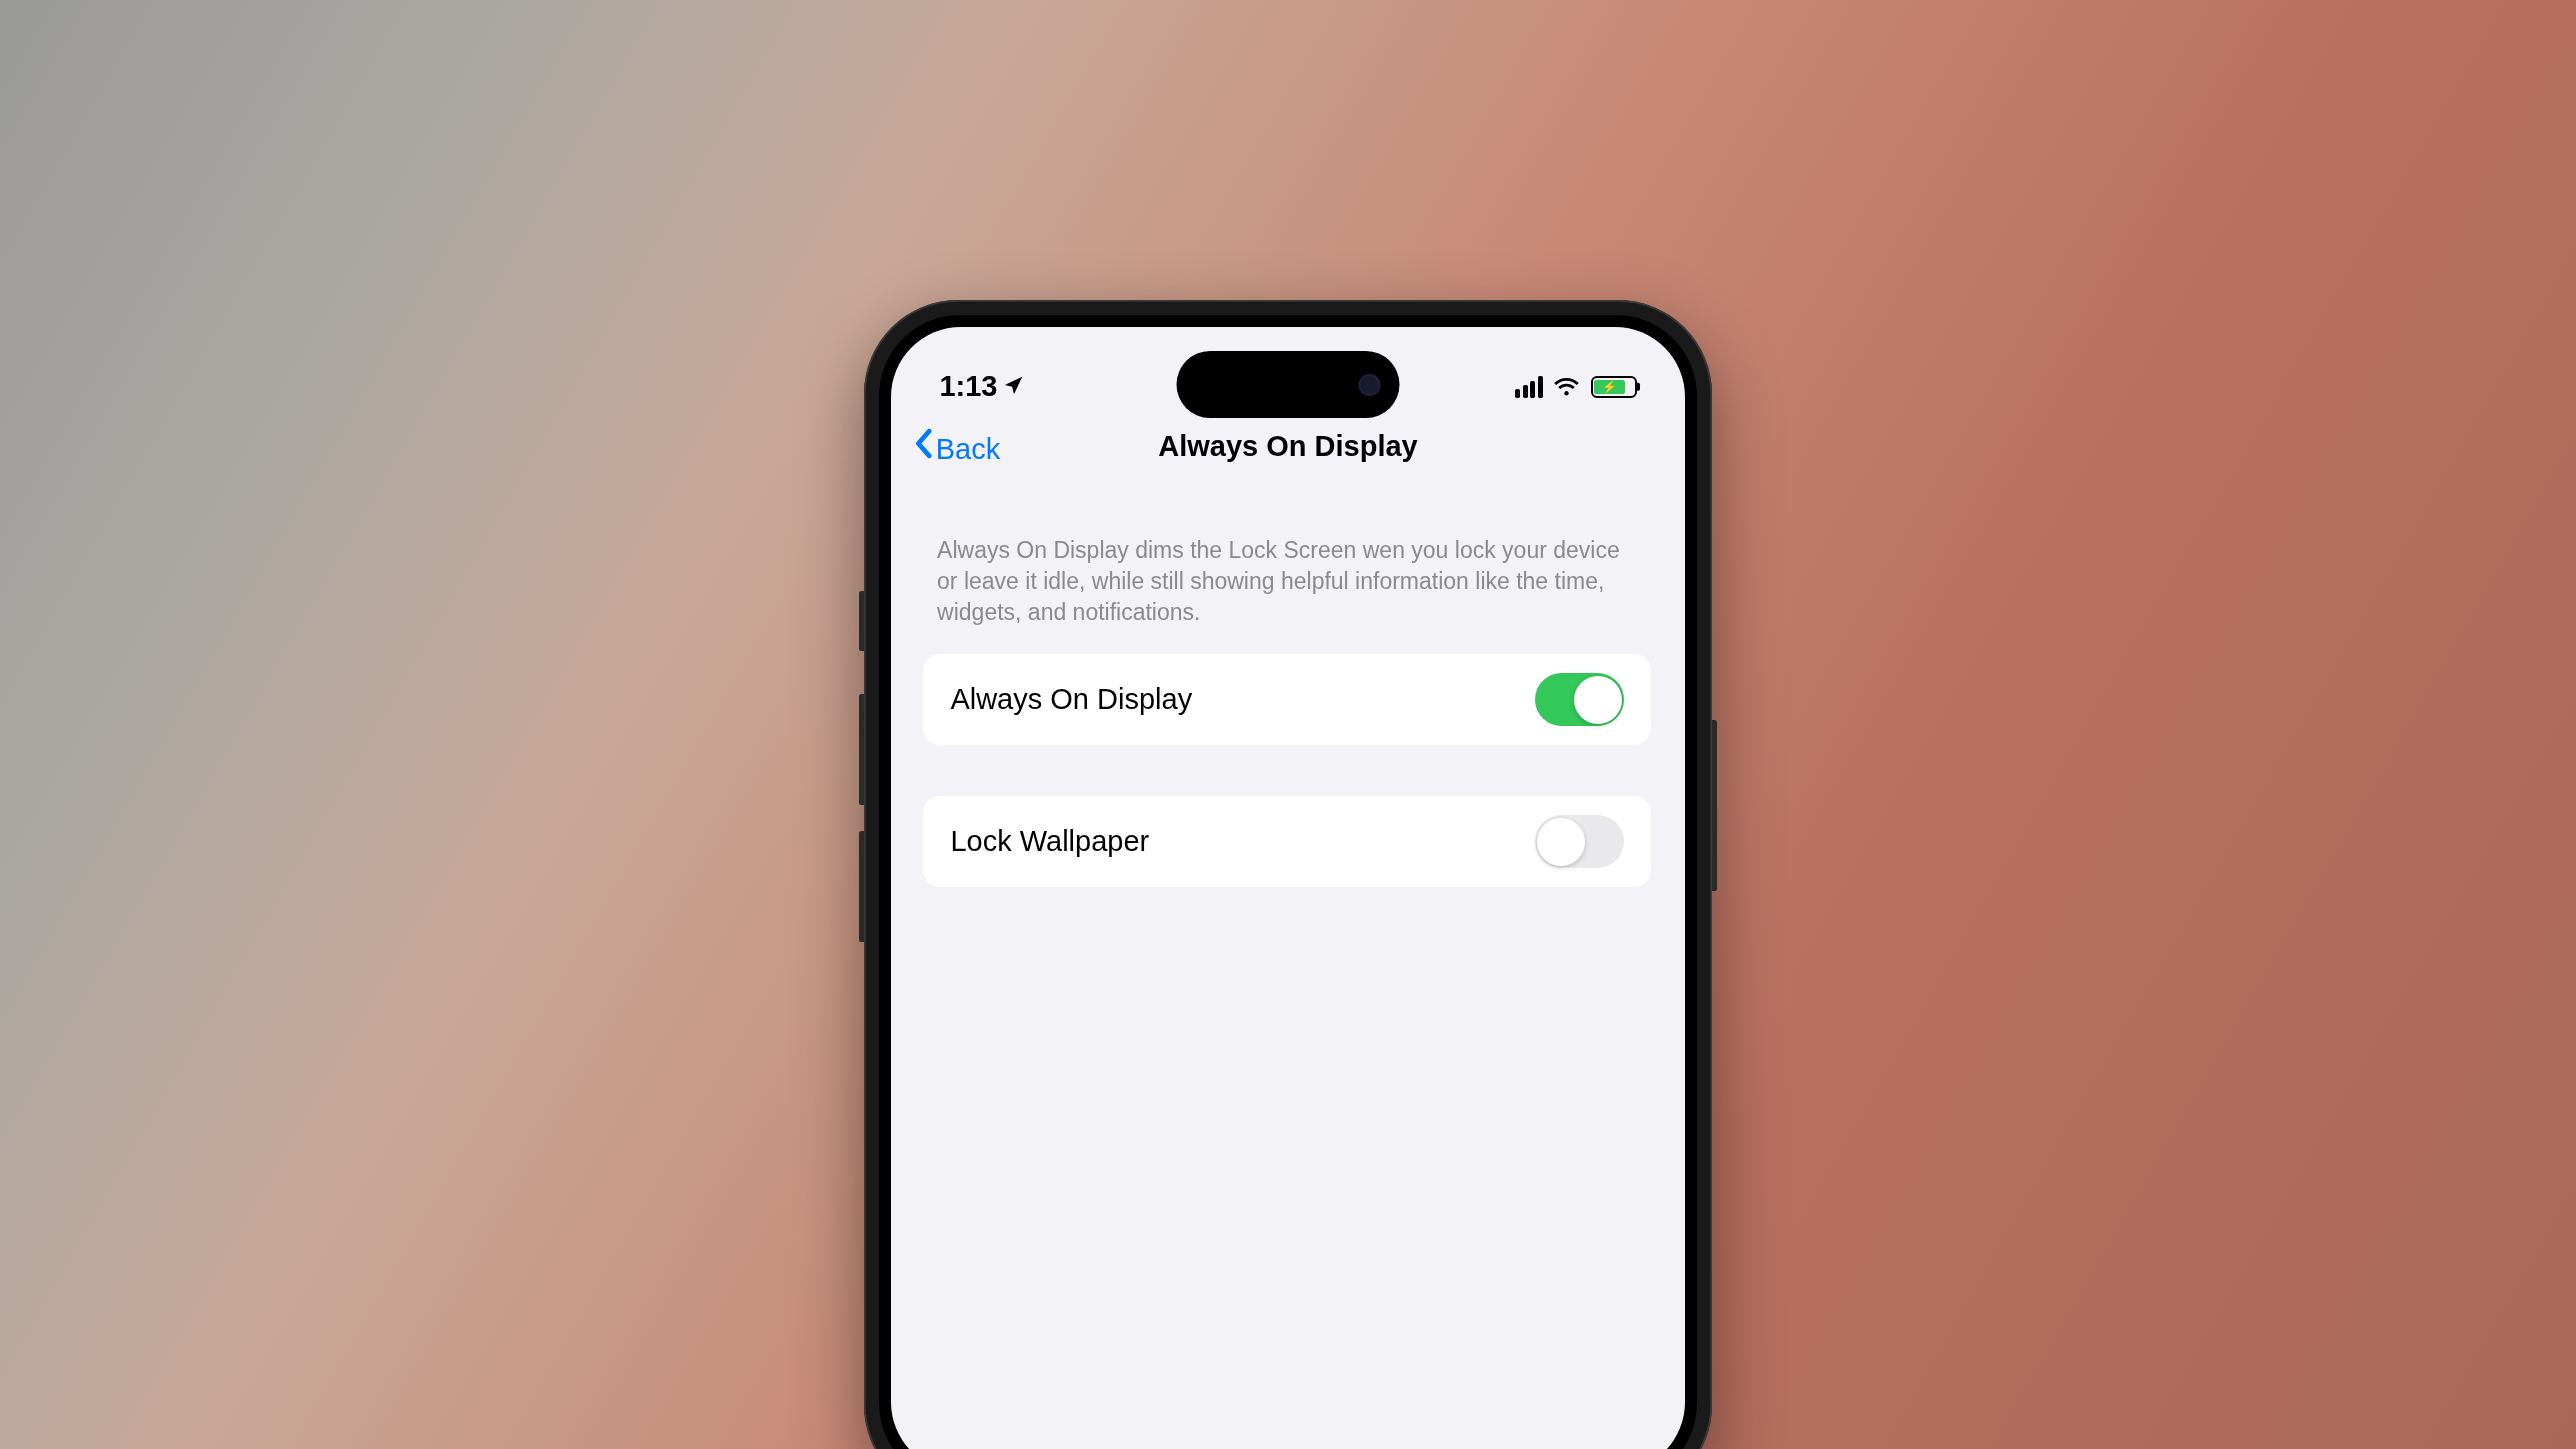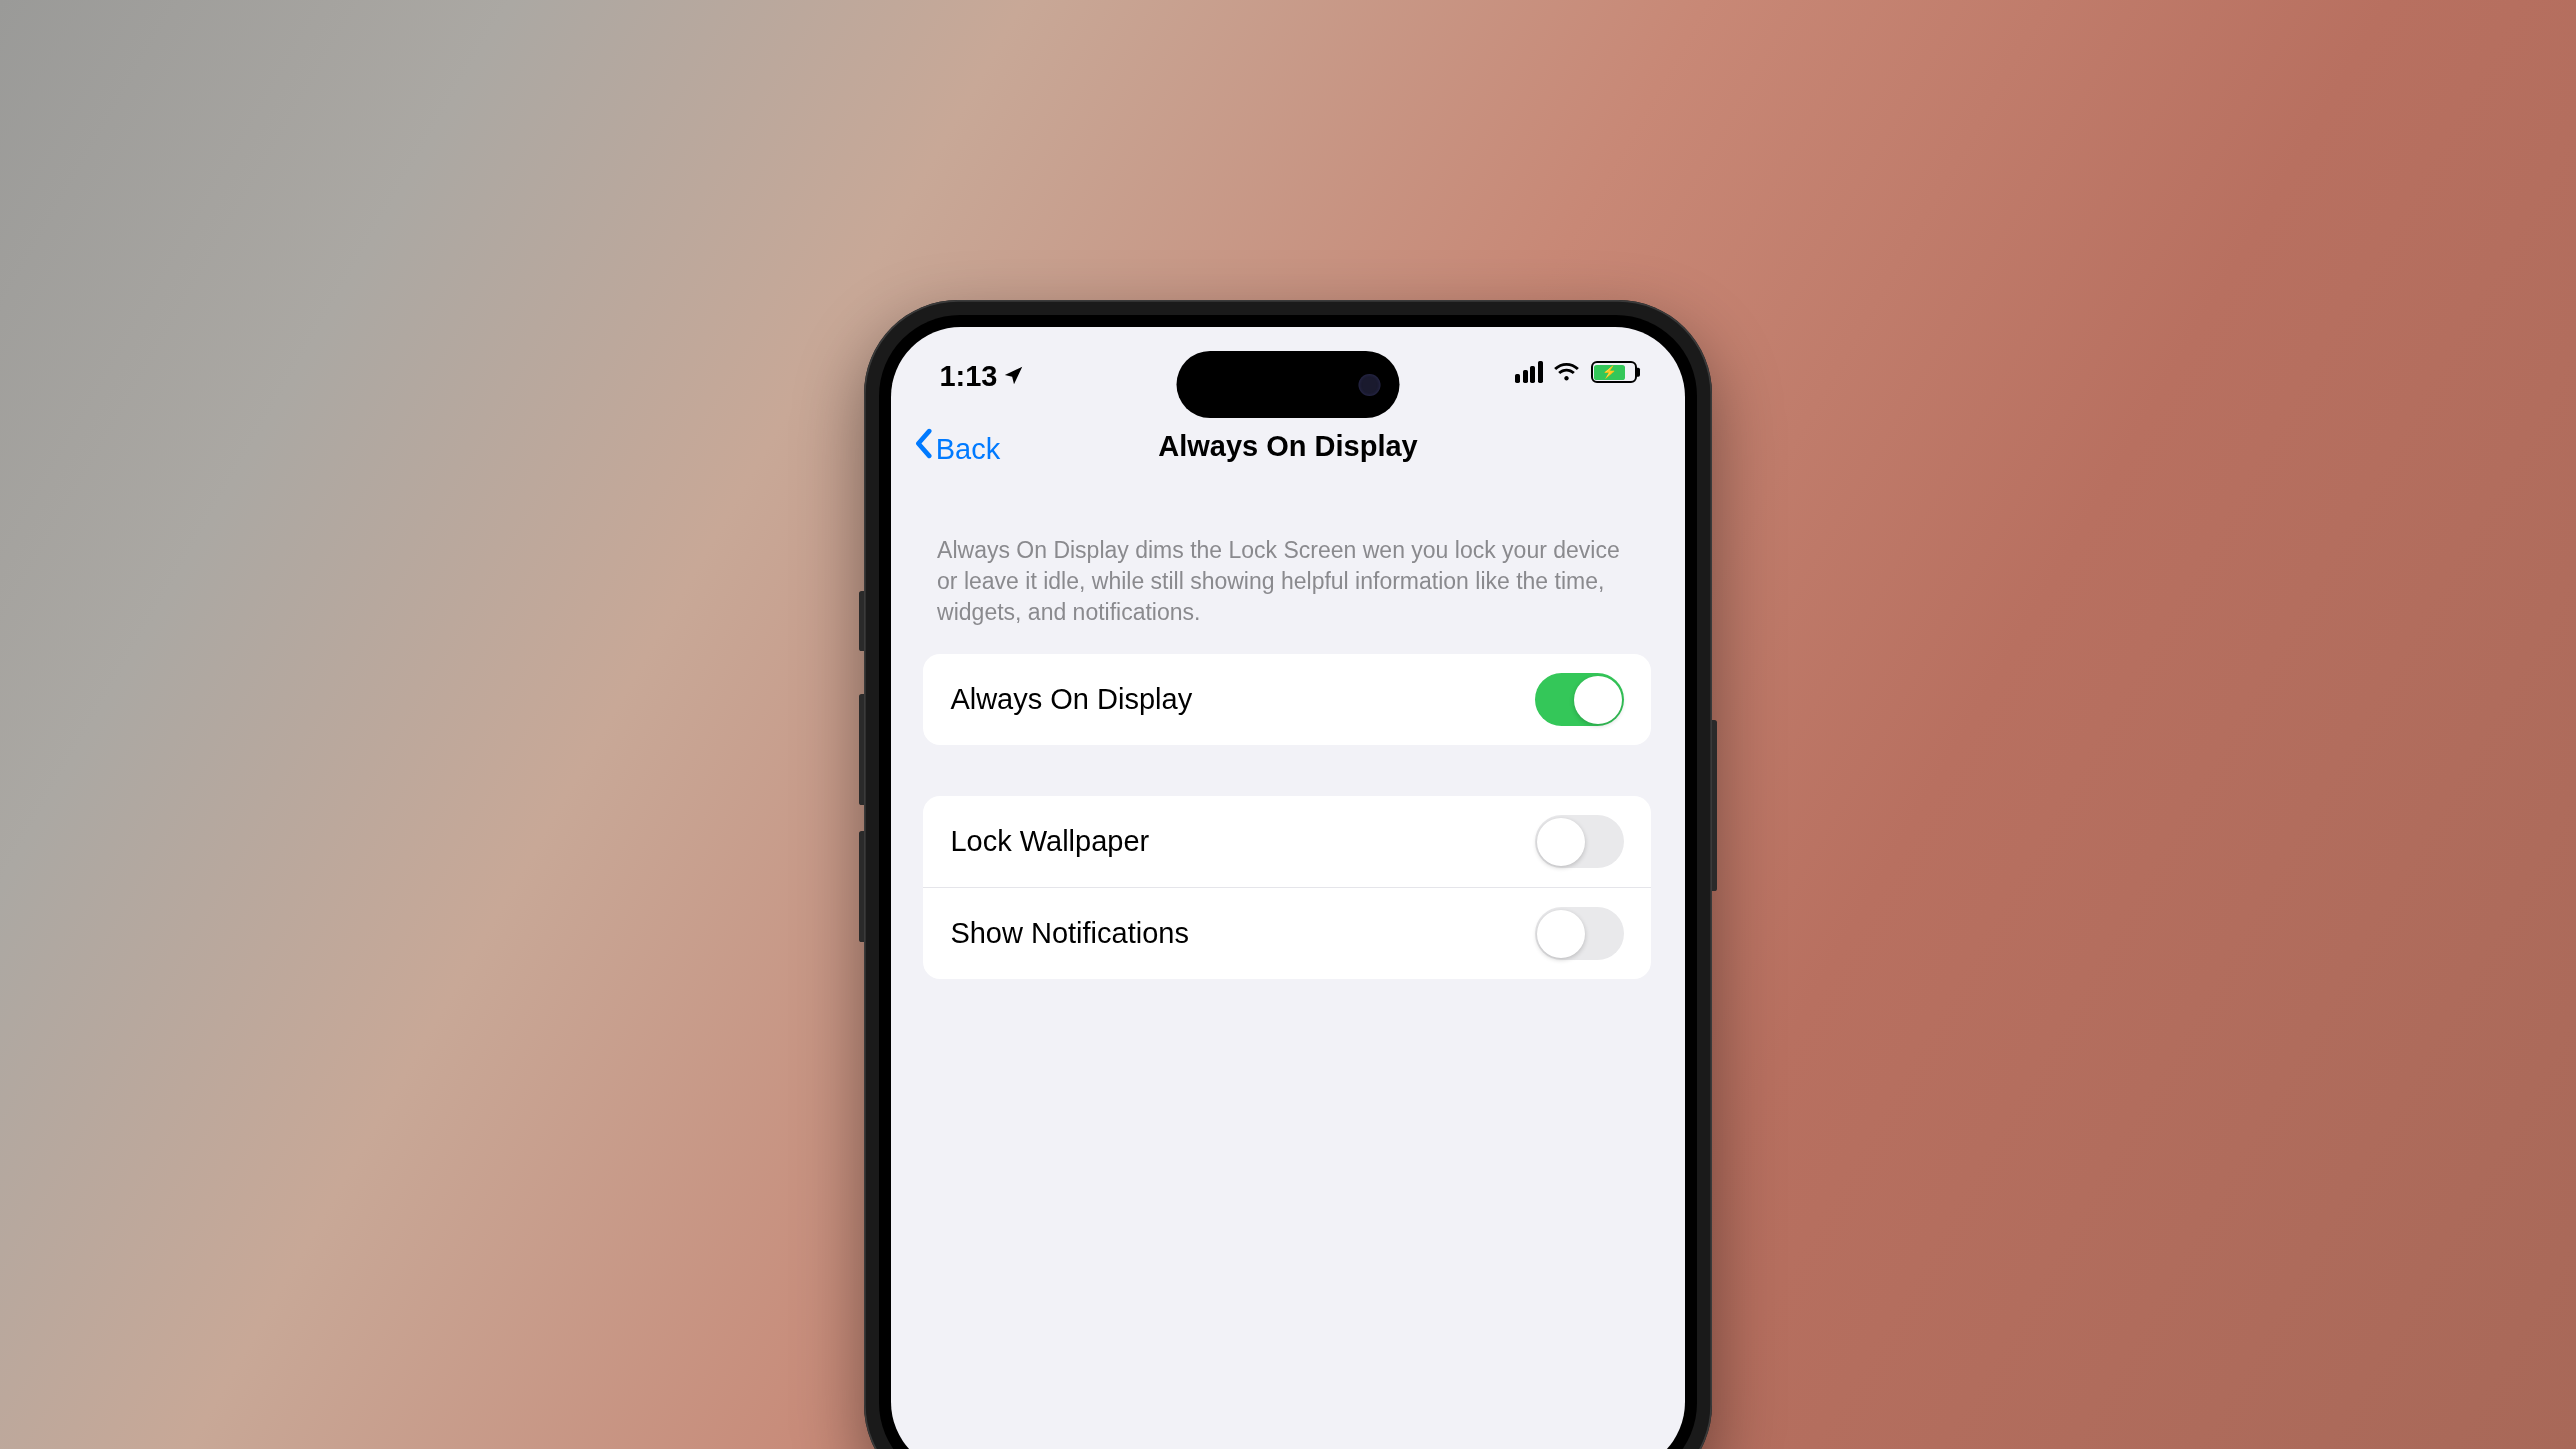--- a/index.html
+++ b/index.html
@@ -67,21 +67,21 @@
       width: 22px;
       height: 22px;
       background: #1a1a2e;
       border-radius: 50%;
       box-shadow: inset 0 0 3.4px rgba(100,100,200,0.3);
     }
     
     .status-bar {
       display: flex;
       justify-content: space-between;
-      align-items: flex-start;
+      align-items: center;
       padding: 33px 48px 0 48px;
       height: 86px;
     }
     
     .status-left {
       display: flex;
       align-items: center;
       gap: 5.1px;
       font-size: 29px;
       font-weight: 600;
@@ -352,25 +352,19 @@
           </div>
         </div>
 
         <div class="settings-group">
           <div class="settings-row">
             <span class="row-label">Lock Wallpaper</span>
             <div class="toggle off">
               <div class="toggle-knob"></div>
             </div>
           </div>
-          <div class="settings-row">
-            <span class="row-label">Show Notifications</span>
-            <div class="toggle off">
-              <div class="toggle-knob"></div>
-            </div>
-          </div>
         </div>
       </div>
 
     </div>
   </div>
 </div>
 
 
 </body></html>

